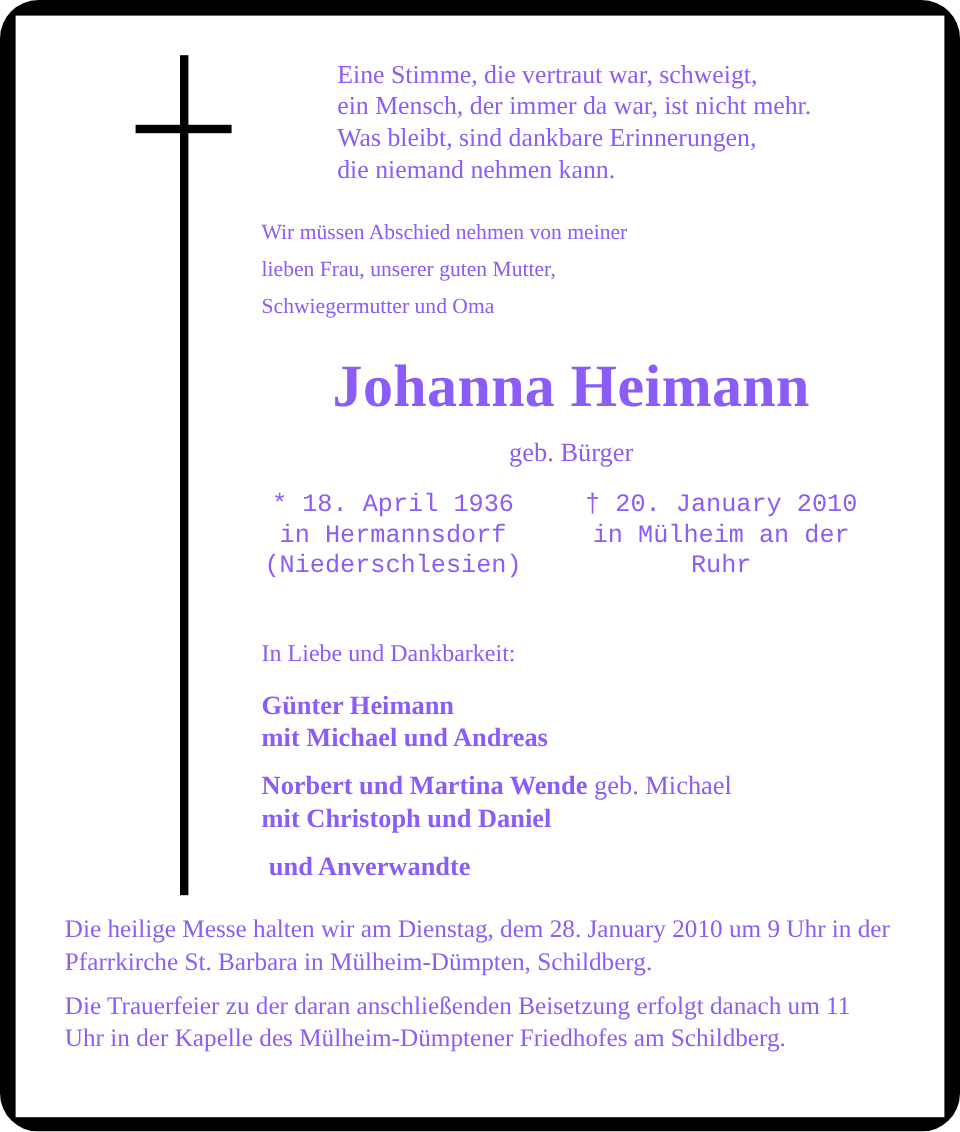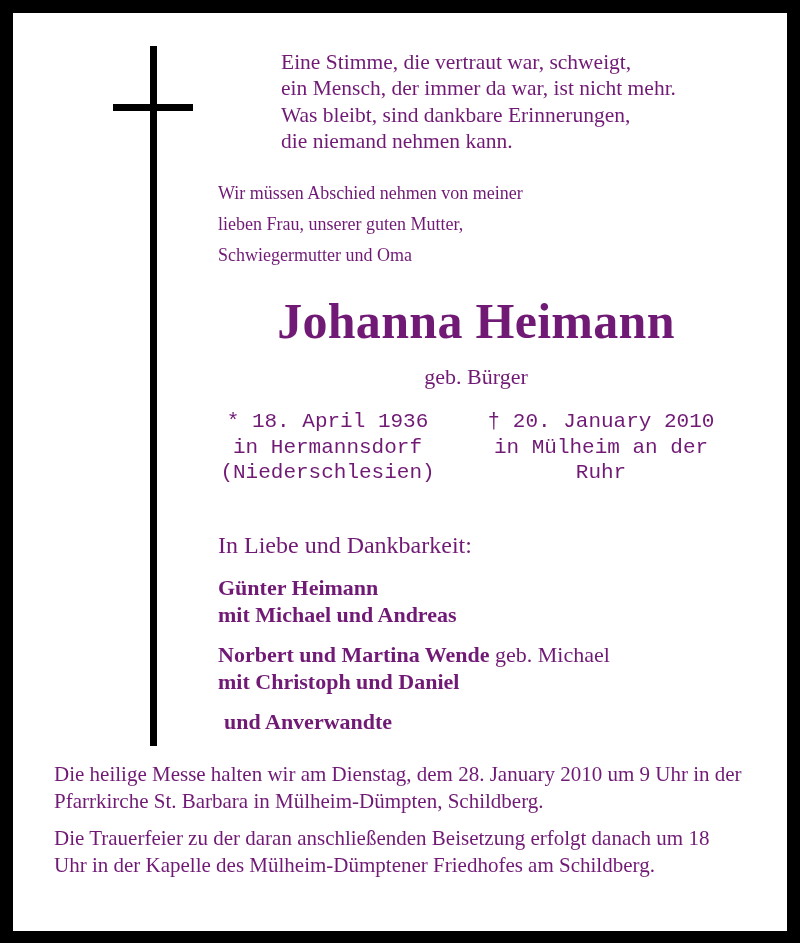--- a/index.html
+++ b/index.html
@@ -9,22 +9,23 @@
     background: #ffffff;
   }
   .notice {
     position: relative;
     width: 800px;
     height: 943px;
     box-sizing: border-box;
     background: #000000;
     padding: 13px 13px 12px 13px;
     font-family: "Liberation Serif", "DejaVu Serif", serif;
-    color: #701a75;
+    color: #8b5cf6;
     overflow: hidden;
+    border-radius: 32px;
   }
   .sheet {
     position: relative;
     width: 100%;
     height: 100%;
     background: #ffffff;
     box-sizing: border-box;
     overflow: hidden;
   }
 
@@ -111,21 +112,21 @@
     white-space: pre-line;
     text-align: center;
   }
   .dates .col-birth { left: 16px;  width: 215px; }
   .dates .col-death { left: 262px; width: 270px; }
 
   .dedication {
     position: absolute;
     left: 205px;
     top: 518px;
-    font-size: 24px;
+    font-size: 20px;
     line-height: 28px;
   }
 
   .family {
     position: absolute;
     left: 205px;
     top: 561px;
     width: 520px;
     font-size: 22px;
     line-height: 27px;
@@ -195,17 +196,17 @@
         <div class="line">mit Christoph und Daniel</div>
       </div>
 
       <div class="group">
         <div class="line indent">und Anverwandte</div>
       </div>
     </div>
 
     <div class="services">
       <p>Die heilige Messe halten wir am Dienstag, dem 28. January 2010 um 9 Uhr in der Pfarrkirche St. Barbara in Mülheim-Dümpten, Schildberg.</p>
-      <p>Die Trauerfeier zu der daran anschließenden Beisetzung erfolgt danach um 18 Uhr in der Kapelle des Mülheim-Dümptener Friedhofes am Schildberg.</p>
+      <p>Die Trauerfeier zu der daran anschließenden Beisetzung erfolgt danach um 11 Uhr in der Kapelle des Mülheim-Dümptener Friedhofes am Schildberg.</p>
     </div>
 
   </div>
 </div>
 
 </body></html>

